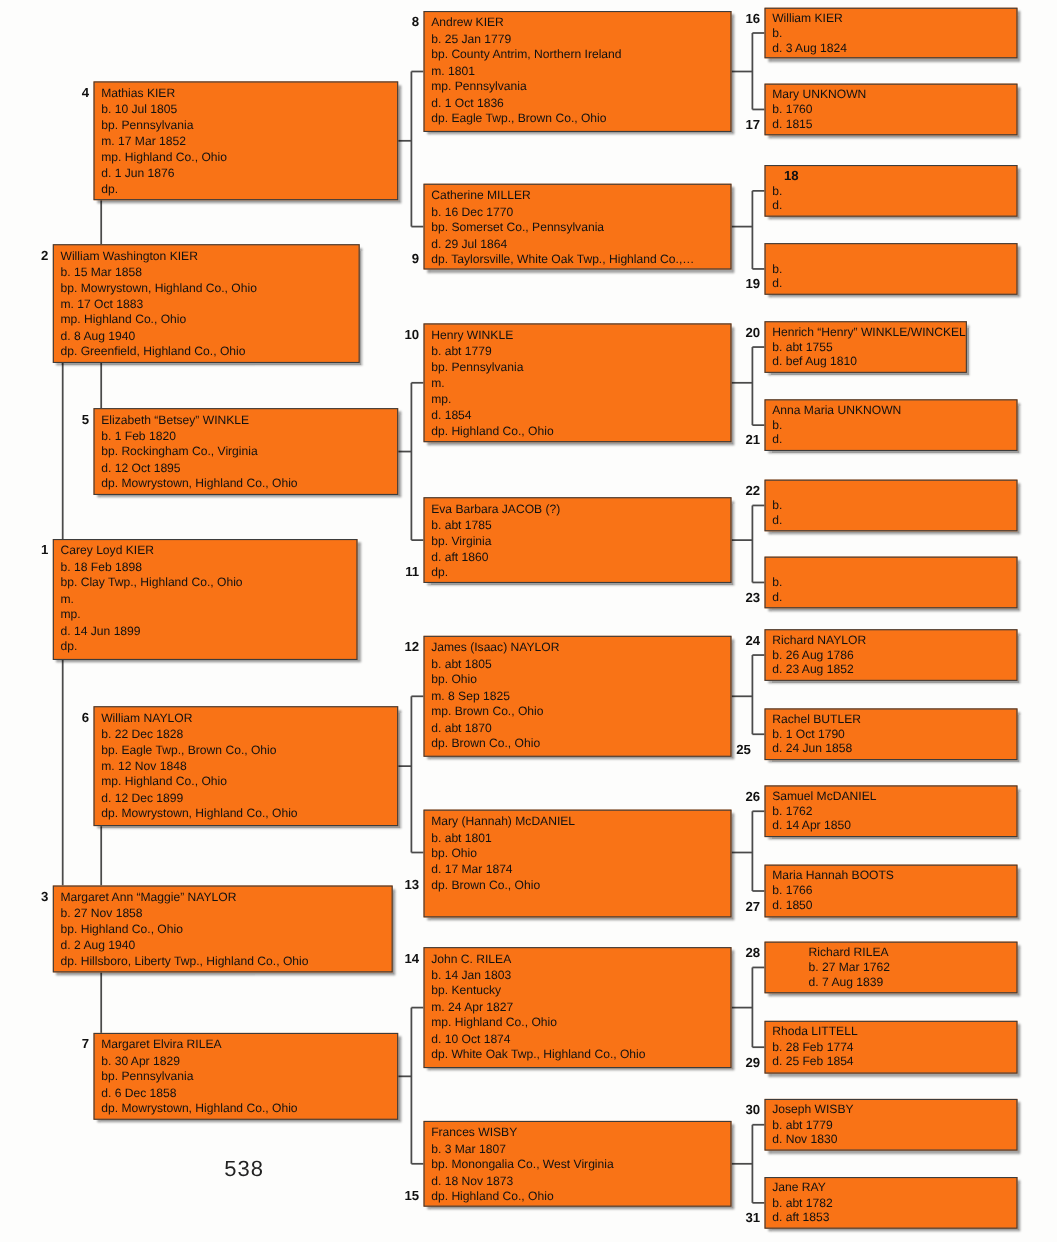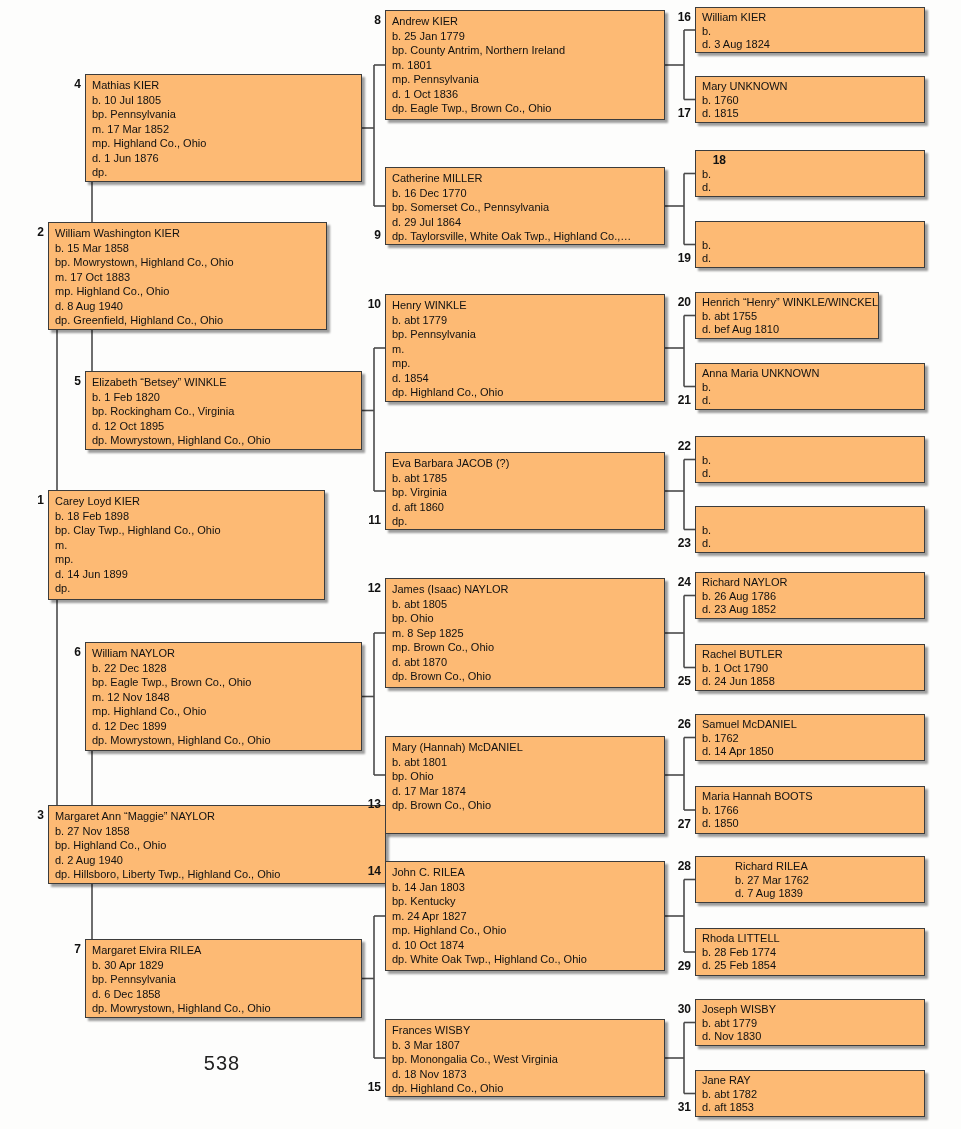--- a/index.html
+++ b/index.html
@@ -6,21 +6,21 @@
   #stage{
     position:relative;
     width:961px;height:1129px;
     background:#fdfdfc;
     font-family:"Liberation Sans","DejaVu Sans",sans-serif;
     color:#111;
     overflow:hidden;
   }
   .pbox{
     position:absolute;
-    background:#fdba74;
+    background:#f97316;
     border:1.6px solid #3c3c3c;
     box-shadow:3px 3px 2px rgba(0,0,0,0.38);
     padding:3px 6px;
     font-size:11px;
     line-height:14.5px;
     overflow:hidden;
     box-sizing:border-box;
     white-space:nowrap;
   }
   .pbox.small{line-height:13.5px;}
@@ -119,21 +119,21 @@
       <div class="pbox" style="left: 48px; top: 222px; width: 279px; height: 108px;">
         <div class="tline pname">William Washington KIER</div>
         <div class="tline">b. 15 Mar 1858</div>
         <div class="tline">bp. Mowrystown, Highland Co., Ohio</div>
         <div class="tline">m. 17 Oct 1883</div>
         <div class="tline">mp. Highland Co., Ohio</div>
         <div class="tline">d. 8 Aug 1940</div>
         <div class="tline">dp. Greenfield, Highland Co., Ohio</div>
       </div>
       <div class="pnum" style="left: 14px; top: 225px;">2</div>
-      <div class="pbox" style="left: 48px; top: 805px; width: 338px; height: 79px;">
+      <div class="pbox" style="left: 48px; top: 805px; width: 309px; height: 79px;">
         <div class="tline pname">Margaret Ann “Maggie” NAYLOR</div>
         <div class="tline">b. 27 Nov 1858</div>
         <div class="tline">bp. Highland Co., Ohio</div>
         <div class="tline">d. 2 Aug 1940</div>
         <div class="tline">dp. Hillsboro, Liberty Twp., Highland Co., Ohio</div>
       </div>
       <div class="pnum" style="left: 14px; top: 808px;">3</div>
       <div class="pbox" style="left: 85px; top: 74px; width: 277px; height: 108px;">
         <div class="tline pname">Mathias KIER</div>
         <div class="tline">b. 10 Jul 1805</div>
@@ -294,21 +294,21 @@
         <div class="tline pname">Richard NAYLOR</div>
         <div class="tline">b. 26 Aug 1786</div>
         <div class="tline">d. 23 Aug 1852</div>
       </div>
       <div class="pnum" style="left: 661px; top: 575px;">24</div>
       <div class="pbox small" style="left: 695px; top: 644px; width: 230px; height: 47px;">
         <div class="tline pname">Rachel BUTLER</div>
         <div class="tline">b. 1 Oct 1790</div>
         <div class="tline">d. 24 Jun 1858</div>
       </div>
-      <div class="pnum" style="left: 661px; top: 674px;">25</div>
+      <div class="pnum" style="left: 661px; top: 674px; text-align: center;">25</div>
       <div class="pbox small" style="left: 695px; top: 714px; width: 230px; height: 47px;">
         <div class="tline pname">Samuel McDANIEL</div>
         <div class="tline">b. 1762</div>
         <div class="tline">d. 14 Apr 1850</div>
       </div>
       <div class="pnum" style="left: 661px; top: 717px;">26</div>
       <div class="pbox small" style="left: 695px; top: 786px; width: 230px; height: 48px;">
         <div class="tline pname">Maria Hannah BOOTS</div>
         <div class="tline">b. 1766</div>
         <div class="tline">d. 1850</div>

